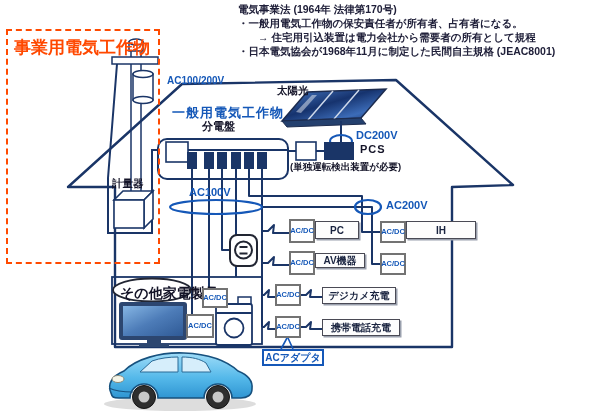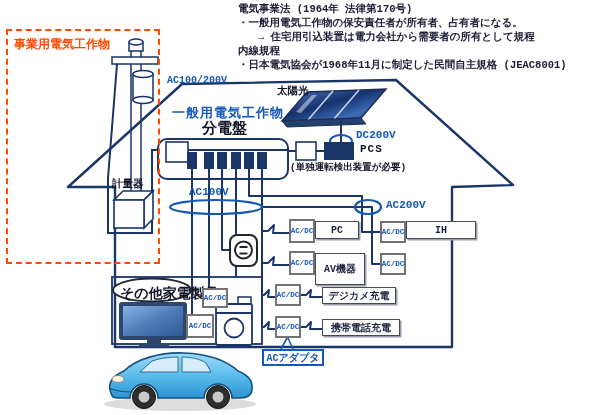--- a/index.html
+++ b/index.html
@@ -1,25 +1,25 @@
 <!DOCTYPE html>
 <html><head>
 <meta charset="utf-8">
 <style>
   html,body{margin:0;padding:0;background:#fff;}
   #canvas{position:relative;width:600px;height:415px;background:#fff;overflow:hidden;
-          font-family:Liberation Mono, monospace;border-radius:12px;}
+          font-family:Liberation Sans, sans-serif;border-radius:12px;}
   #diagram-svg{position:absolute;left:0;top:0;}
   .lbl{position:absolute;white-space:nowrap;}
   .notes{position:absolute;left:238px;top:2px;width:362px;color:#20203a;
          font-size:10.5px;font-weight:600;line-height:14px;}
   .notes .indent{padding-left:20px;}
   .blue{color:#1558b8;font-weight:bold;}
   .black{color:#141428;font-weight:bold;}
-  .orange-lbl{color:#ff4800;font-weight:bold;font-size:12px;}
+  .orange-lbl{color:#ff4800;font-weight:bold;font-size:17px;}
   .dashed-box{position:absolute;left:6px;top:29px;width:150px;height:231px;
               border:2px dashed #ff4a00;}
   .devbox{position:absolute;box-sizing:border-box;border:1.4px solid #4a4a55;
           background:#fdfdfd;box-shadow:1.5px 1.5px 0 #9aa0ad;
           display:flex;align-items:center;justify-content:center;
           font-size:10px;font-weight:bold;color:#1a2440;}
   .acdc{position:absolute;box-sizing:border-box;border:2px solid #737373;background:#fff;
         display:flex;flex-direction:row;align-items:center;justify-content:center;
         font-size:7.5px;line-height:8.5px;font-weight:bold;color:#1558b8;}
   .adapter{position:absolute;left:262px;top:349px;width:62px;height:17px;box-sizing:border-box;
@@ -154,28 +154,27 @@
       <path d="M109,388 C115,391 124,392 133,392" fill="none" stroke="#17517e" stroke-width="1.2"></path>
     </g>
   </svg>
 
   <div class="dashed-box"></div>
 
   <div class="notes">
     <div>電気事業法 (1964年 法律第170号)</div>
     <div>・一般用電気工作物の保安責任者が所有者、占有者になる。</div>
     <div class="indent">→ 住宅用引込装置は電力会社から需要者の所有として規程</div>
-    <div>内線規程</div>
     <div>・日本電気協会が1968年11月に制定した民間自主規格 (JEAC8001)</div>
   </div>
 
   <div class="lbl orange-lbl" style="left:14px;top:36px;">事業用電気工作物</div>
   <div class="lbl blue" style="left:167px;top:75px;font-size:10px;">AC100/200V</div>
   <div class="lbl blue" style="left:172px;top:104px;font-size:13px;letter-spacing:1px;">一般用電気工作物</div>
-  <div class="lbl black" style="left:202px;top:119px;font-size:15px;">分電盤</div>
+  <div class="lbl black" style="left:202px;top:119px;font-size:11px;">分電盤</div>
   <div class="lbl black" style="left:112px;top:177px;font-size:10.5px;">計量器</div>
   <div class="lbl black" style="left:277px;top:84px;font-size:10.5px;">太陽光</div>
   <div class="lbl blue" style="left:356px;top:129px;font-size:11px;">DC200V</div>
   <div class="lbl black" style="left:360px;top:143px;font-size:11px;letter-spacing:1px;">PCS</div>
   <div class="lbl black" style="left:290px;top:161px;font-size:9.5px;">(単独運転検出装置が必要)</div>
   <div class="lbl blue" style="left:189px;top:186px;font-size:11px;">AC100V</div>
   <div class="lbl blue" style="left:386px;top:199px;font-size:11px;">AC200V</div>
   <div class="lbl black" style="left:120px;top:285px;font-size:14px;">その他家電製品</div>
 
   <div class="acdc" style="left:289px;top:219px;width:26px;height:24px;">
@@ -205,20 +204,20 @@
   <div class="acdc" style="left:186px;top:314px;width:28px;height:24px;">
     <span>AC</span>
     <span>/DC</span>
   </div>
   <div class="acdc" style="left:202px;top:288px;width:26px;height:20px;">
     <span>AC</span>
     <span>/DC</span>
   </div>
 
   <div class="devbox" style="left:315px;top:221px;width:44px;height:18px;">PC</div>
-  <div class="devbox" style="left:315px;top:253px;width:50px;height:32px;">AV機器</div>
+  <div class="devbox" style="left:315px;top:253px;width:50px;height:15px;">AV機器</div>
   <div class="devbox" style="left:322px;top:287px;width:74px;height:17px;">デジカメ充電</div>
   <div class="devbox" style="left:322px;top:319px;width:78px;height:17px;">携帯電話充電</div>
   <div class="devbox" style="left:406px;top:221px;width:70px;height:18px;">IH</div>
 
   <div class="adapter">ACアダプタ</div>
 
 </div>
 
 </body></html>

